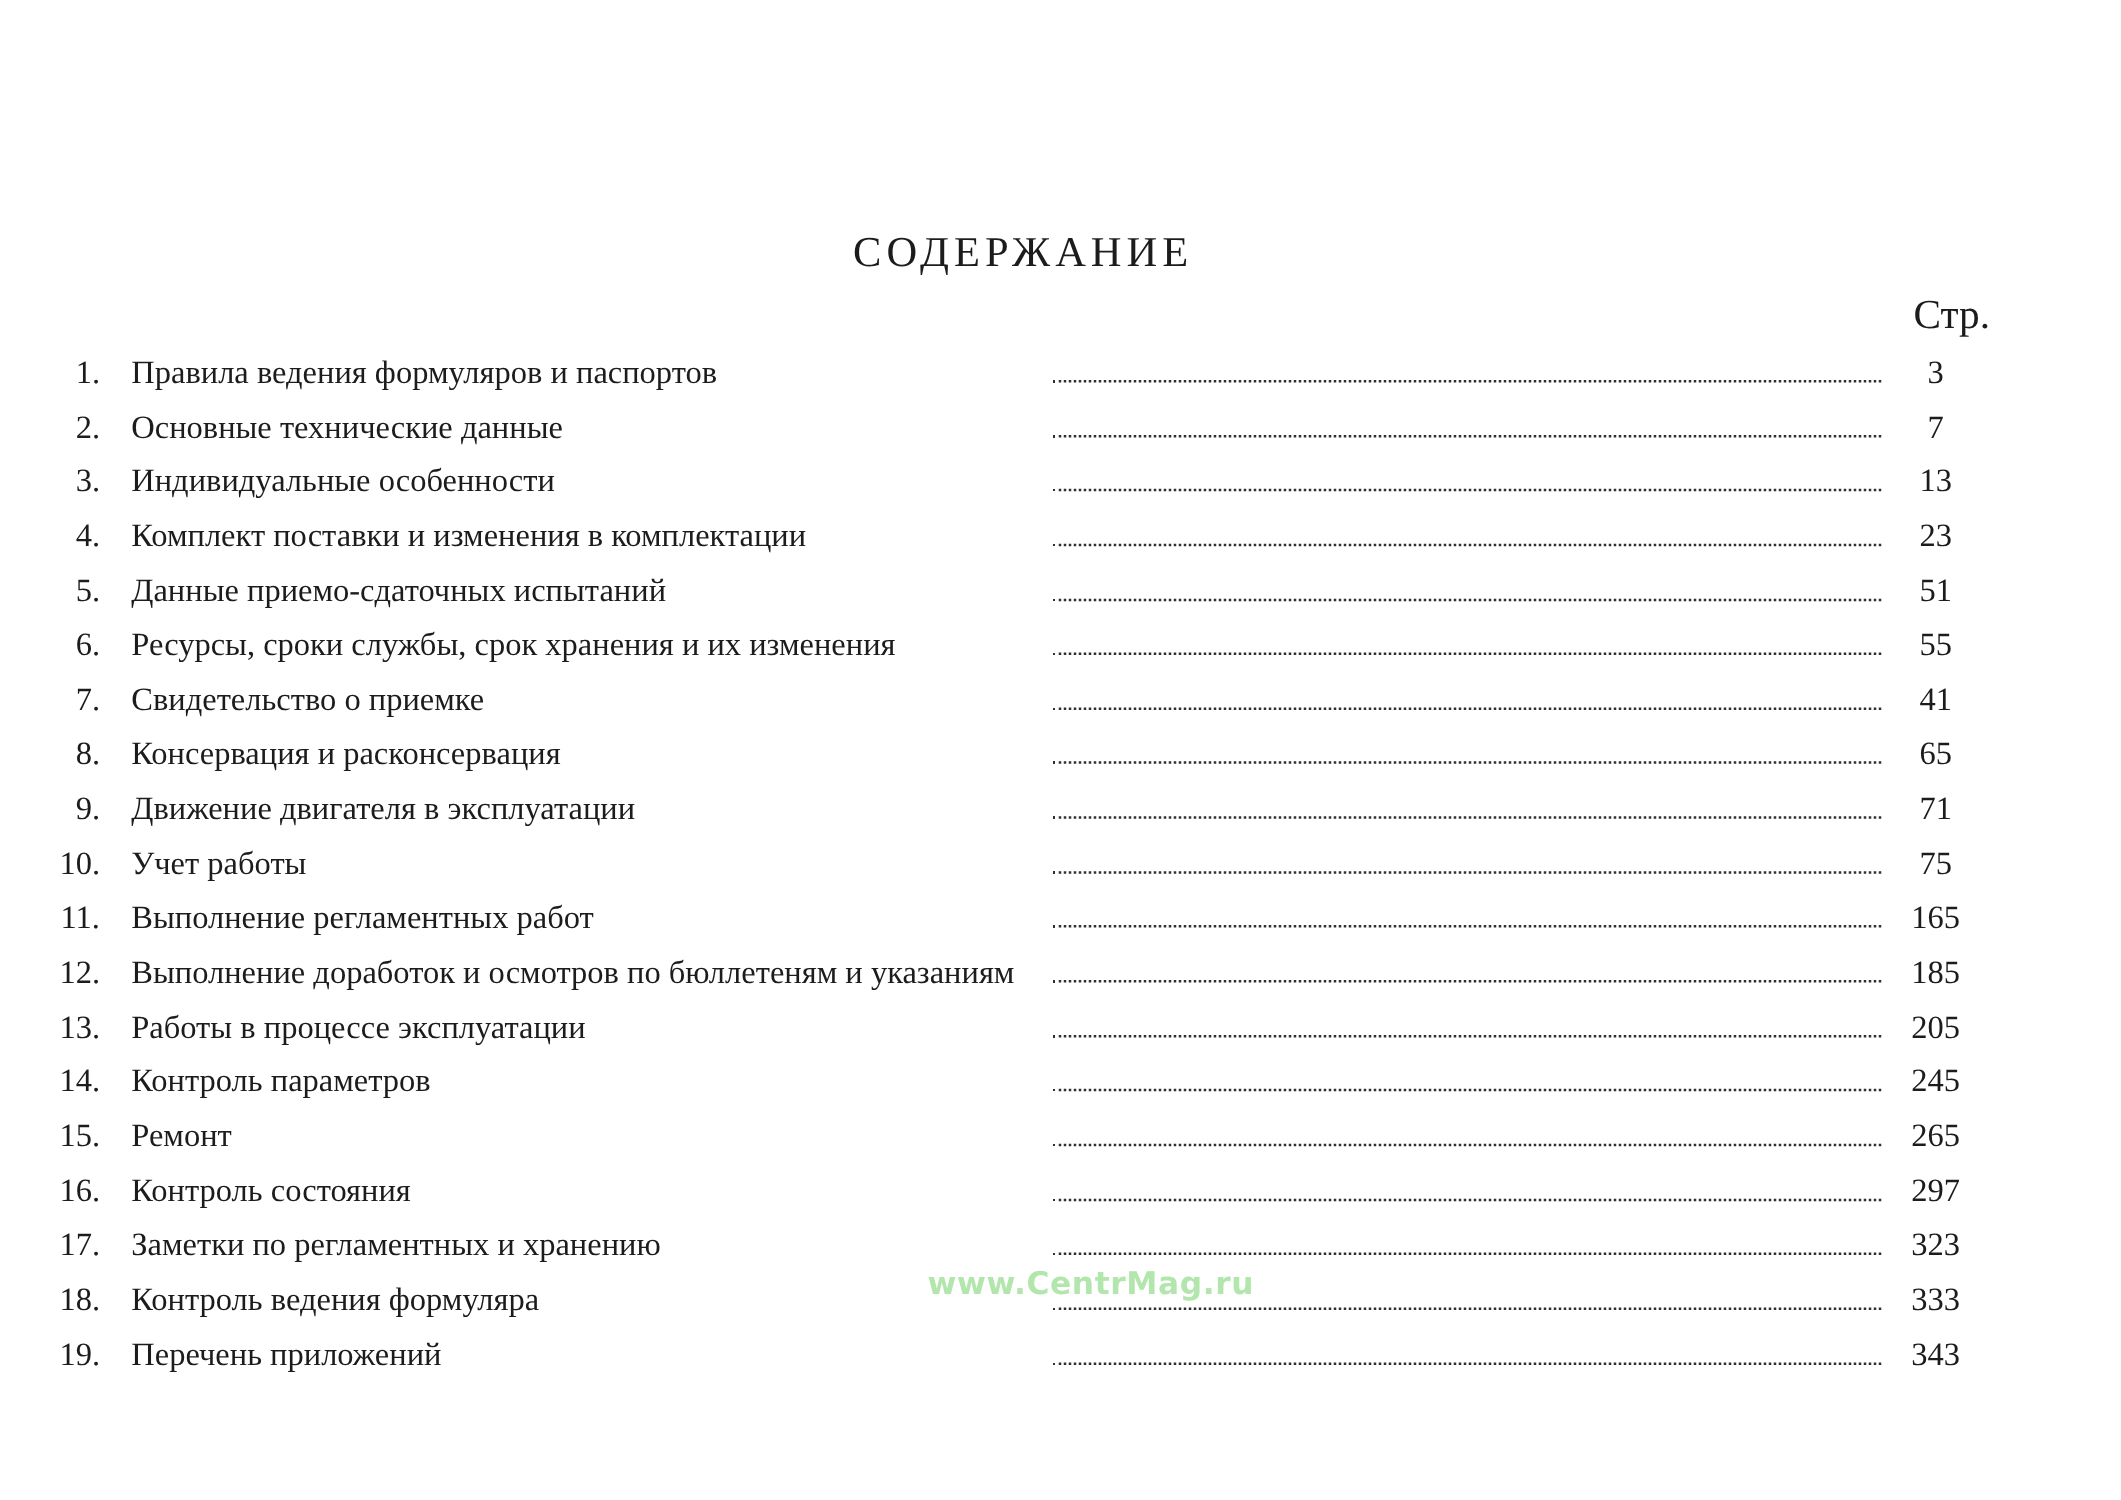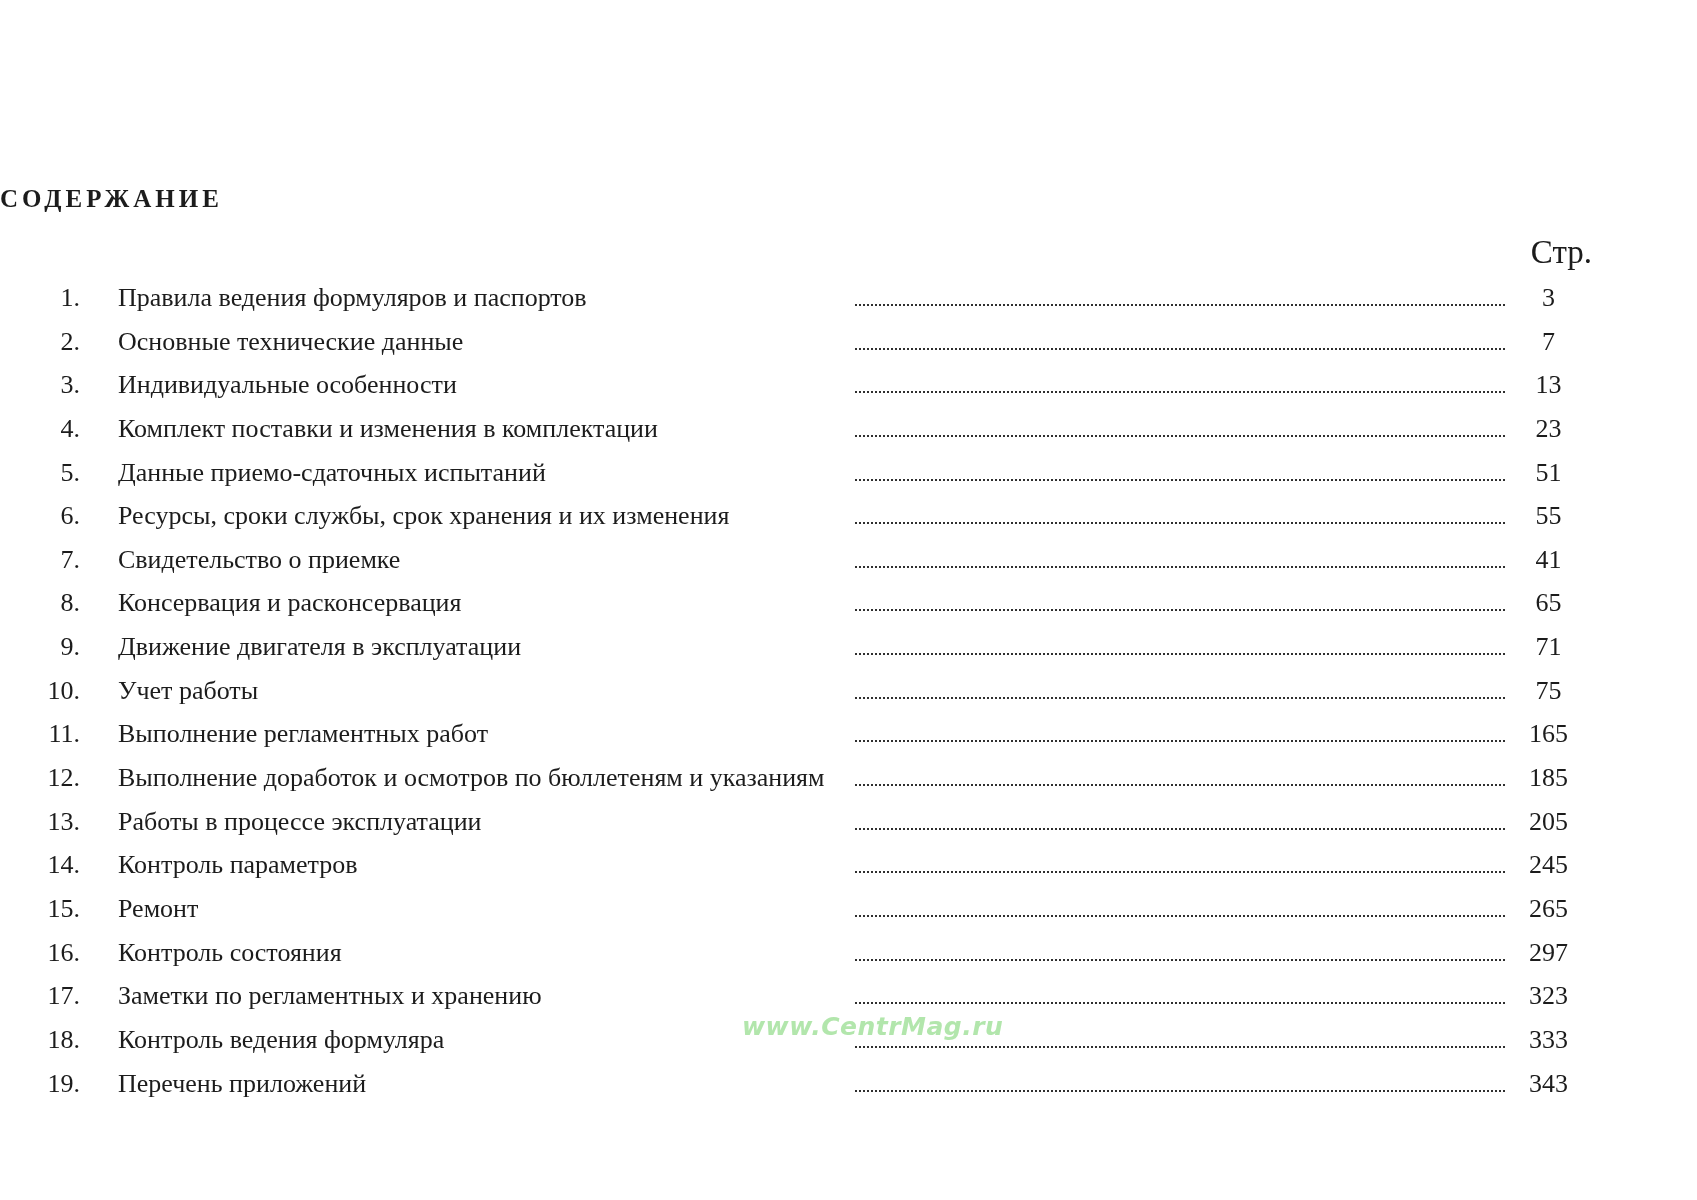--- a/index.html
+++ b/index.html
@@ -12,23 +12,23 @@
   html,body{width:1697px;height:1200px;overflow:hidden;}
   body{
     background:var(--bg-color);
     font-family:"Liberation Serif","DejaVu Serif",serif;
     color:var(--text-color);
     position:relative;
   }
   .doc-title{
     position:absolute;
     top:186px;left:0;width:1637px;
-    text-align:left;
-    font-size:25px;
-    font-weight:700;
+    text-align:center;
+    font-size:34px;
+    font-weight:400;
     letter-spacing:4px;
     line-height:1;
   }
   .str-header{
     position:absolute;
     top:236px;left:1505px;width:87px;
     text-align:right;
     font-size:33px;
     line-height:1;
   }
@@ -46,21 +46,21 @@
   }
   .num{
     flex:0 0 35px;
     width:35px;
     text-align:right;
     white-space:nowrap;
   }
   .title{
     flex:0 0 725px;
     width:725px;
-    margin-left:38px;
+    margin-left:25px;
     white-space:nowrap;
     overflow:visible;
   }
   .leader{
     flex:1 1 auto;
     margin-left:12px;
     border-bottom:2.5px dotted var(--dot-color);
     min-width:20px;
   }
   .pageno{
@@ -72,21 +72,20 @@
   .watermark{
     position:absolute;
     top:1012px;left:742px;
     font-family:"DejaVu Sans","Liberation Sans",sans-serif;
     font-size:25px;
     font-weight:700;
     letter-spacing:0.5px;
     color:var(--watermark-color);
     pointer-events:none;
     z-index:5;
-    font-style:italic;
   }
 </style>
 </head>
 <body>
 
 <div class="page-root">
 
   <h1 class="doc-title">СОДЕРЖАНИЕ</h1>
 
   <div class="str-header">Стр.</div>

